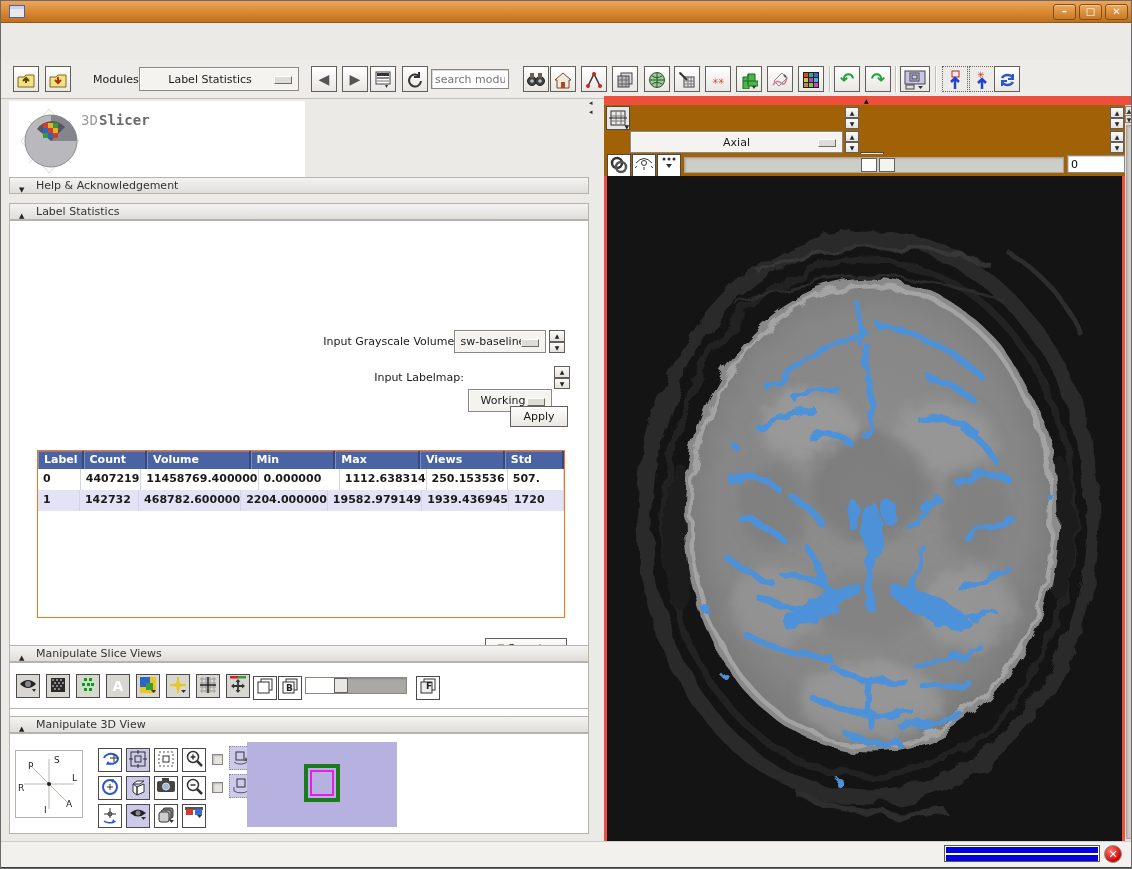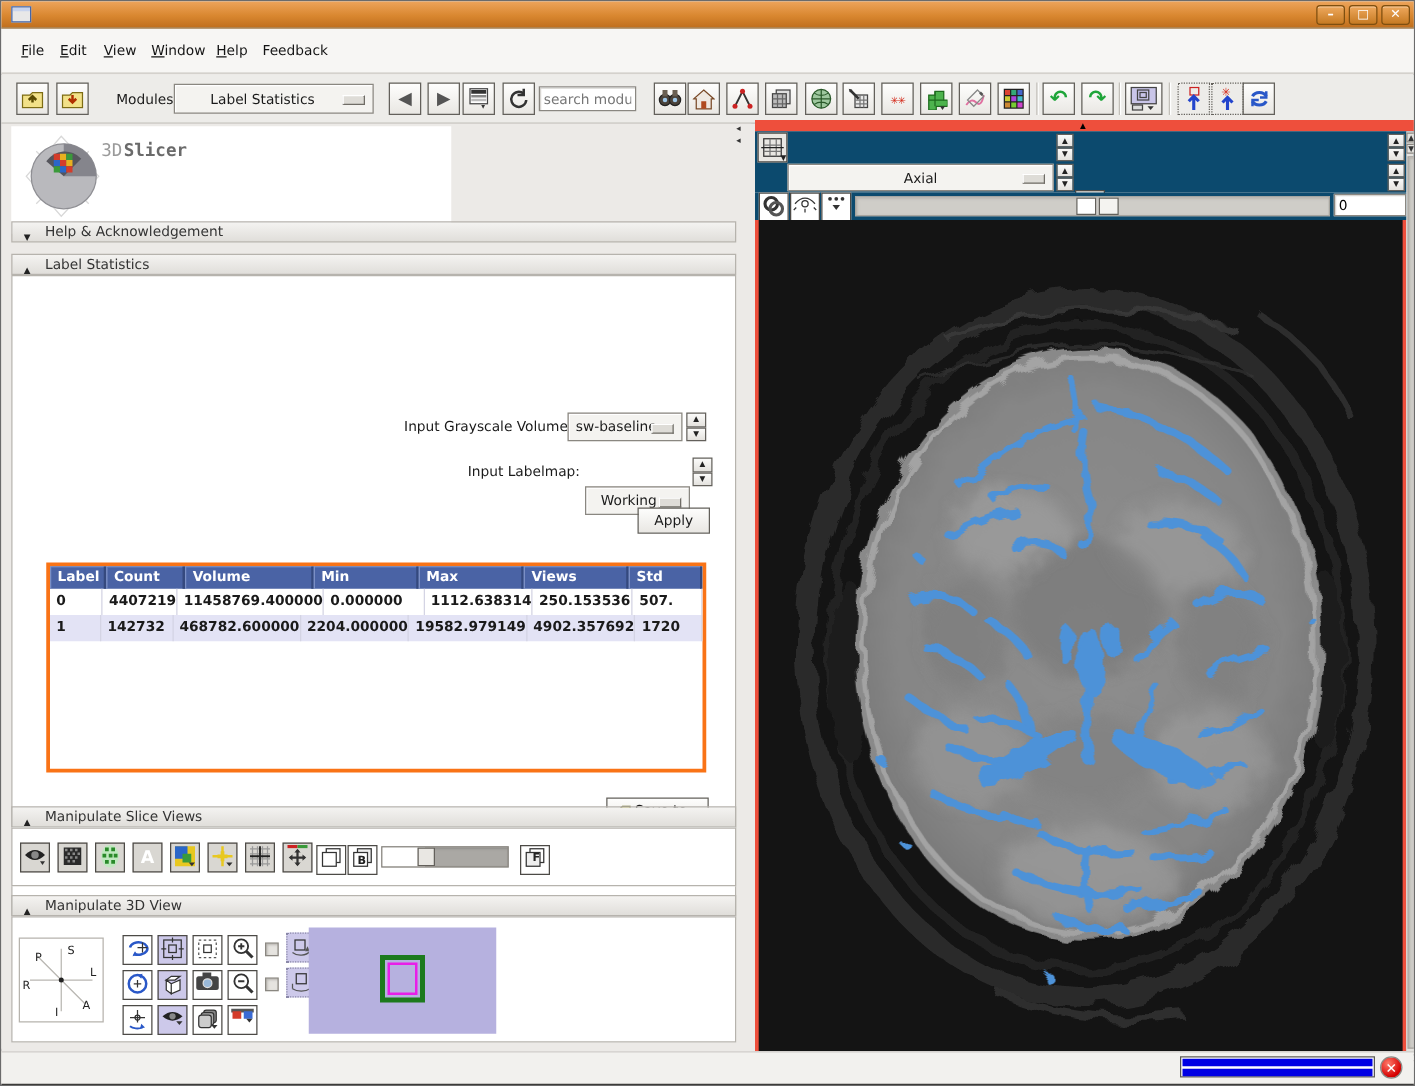--- a/index.html
+++ b/index.html
@@ -48,21 +48,21 @@
   .td{font-weight:bold;height:21px;line-height:20px;padding-left:5px;border-right:1px solid #d4d4e4;}
   
   .gbtn{width:24px;height:24px;border:1px solid #4c4a46;background:#d9d7d2;text-align:center;
     line-height:22px;overflow:hidden;}
   .lav{background:#cdc9ea;}
   .dashed{border:1px dotted #8a88a8;}
   .chk{width:11px;height:11px;border:1px solid #8a8781;background:#e6e4e0;
     box-shadow:inset 1px 1px 2px #b9b7b2;}
   
   .redbar{background:#ee4f3c;}
-  .sliceui{background:#0c4a6e;}
+  .sliceui{background:#a16207;}
   .scrolltrack{background:#cfcdc8;border:1px solid #a7a49e;box-shadow:inset 1px 1px 2px #b5b2ac;}
   .tinybtn{background:#e4e2de;border:1px solid #8a8781;font-size:6px;line-height:8px;text-align:center;color:#333;}
   
   .statusbar{left:0;top:840px;width:1132px;height:26px;background:#f2f1ee;border-top:1px solid #cfcdc9;}
   .progress{border:1px solid #5a5854;background:#fff;padding:1px;}
   .pfill{background:#0000e4;height:6px;margin-bottom:2px;}
   .cancel{width:18px;height:18px;border-radius:50%;
     background:radial-gradient(circle at 35% 30%,#ff7a6a,#d40000 70%);
     border:1px solid #8c8a86;color:#fff;font-weight:bold;font-size:11px;text-align:center;line-height:17px;}
   .badge{width:24px;height:24px;border:1px solid #4c4a46;background:#e9e7e3;position:relative;}
@@ -77,28 +77,20 @@
 
 <div class="win">
 
   <div class="abs titlebar">
     <div class="abs appicon"></div>
     <div class="abs winbtn" style="left:1052px">–</div>
     <div class="abs winbtn" style="left:1078px">□</div>
     <div class="abs winbtn" style="left:1104px">✕</div>
   </div>
 
-  <div class="abs menubar">
-    <div class="abs menuitem" style="left:14px"><u>F</u><span>ile</span></div>
-    <div class="abs menuitem" style="left:45px"><u>E</u><span>dit</span></div>
-    <div class="abs menuitem" style="left:80px"><u>V</u><span>iew</span></div>
-    <div class="abs menuitem" style="left:118px"><u>W</u><span>indow</span></div>
-    <div class="abs menuitem" style="left:170px"><u>H</u><span>elp</span></div>
-    <div class="abs menuitem" style="left:207px"><span>Feedback</span></div>
-  </div>
 
   <div class="abs toolbar">
     <div class="abs tbtn" style="left:12px">
       <svg width="18" height="16">
           <path d="M1 5 h6 l2 -2 h8 v12 h-16 z" fill="#f2e188" stroke="#7d6c14"></path>
           <path d="M9 11 v-5 m-3 3 l3 -3 l3 3" stroke="#5a4a00" stroke-width="2" fill="none"></path>
         </svg>
     </div>
     <div class="abs tbtn" style="left:44px">
       <svg width="18" height="16">
@@ -234,21 +226,21 @@
           <path d="M4 7 a6 5 0 0 1 11 0" fill="none" stroke="#2a58c8" stroke-width="2.5"></path>
           <path d="M15 3 v5 h-5" fill="none" stroke="#2a58c8" stroke-width="2"></path>
           <path d="M15 11 a6 5 0 0 1 -11 0" fill="none" stroke="#2a58c8" stroke-width="2.5"></path>
           <path d="M4 15 v-5 h5" fill="none" stroke="#2a58c8" stroke-width="2"></path>
         </svg>
     </div>
   </div>
 
   <div class="abs" style="left:0;top:98px;width:600px;height:740px;background:#eceae7">
 
-    <div class="abs" style="left:8px;top:2px;width:352px;height:86px;background:#fff">
+    <div class="abs" style="left:8px;top:2px;width:296px;height:86px;background:#fff">
       <svg width="160" height="80">
         <g stroke="#d8d8d8" fill="none">
             <path d="M40 8 L70 40 L40 72 L12 40 Z"></path>
             <path d="M20 20 L62 62 M62 20 L20 62"></path>
           </g>
         <circle cx="42" cy="40" r="26" fill="#b9b9bd"></circle>
         <circle cx="42" cy="40" r="26" fill="none" stroke="#8f8f94"></circle>
         <path d="M42 14 a26 26 0 0 1 26 26 l-26 0 z" fill="#85858c"></path>
         <path d="M42 40 m-14 -12 a18 18 0 0 1 28 -2 l-14 14 z" fill="#55555c"></path>
         <g>
@@ -296,21 +288,21 @@
         <span style="margin-right:14px">Working</span>
         <span class="dash"></span>
       </div>
       <div class="abs spin" style="left:544px;top:145px;width:16px;height:23px">
         <div class="sb">▲</div>
           <div class="sb">▼</div>
       </div>
 
       <div class="abs" style="left:500px;top:185px;width:58px;height:21px;border:1px solid #63605b;background:linear-gradient(#fdfdfc,#e9e7e3);text-align:center;line-height:19px">Apply</div>
 
-      <div class="abs" style="left:27px;top:229px;width:528px;height:168px;border:3px solid #f97316;background:#fff;overflow:hidden">
+      <div class="abs" style="left:27px;top:229px;width:528px;height:168px;border:1px solid #f97316;background:#fff;overflow:hidden">
         <div style="display:flex">
           <div class="th" style="width:44px">Label</div>
           <div class="th" style="width:65px">Count</div>
           <div class="th" style="width:112px">Volume (mm^8)</div>
           <div class="th" style="width:90px">Min</div>
           <div class="th" style="width:90px">Max</div>
           <div class="th" style="width:90px">Views</div>
           <div class="th" style="width:60px">Std</div>
         </div>
         <div style="display:flex;background:#fff">
@@ -321,21 +313,21 @@
           <div class="td" style="width:90px">1112.638314</div>
           <div class="td" style="width:90px">250.153536</div>
           <div class="td" style="width:60px">507.</div>
         </div>
         <div style="display:flex;background:#e3e3f5">
           <div class="td" style="width:44px">1</div>
           <div class="td" style="width:65px">142732</div>
           <div class="td" style="width:112px">468782.600000</div>
           <div class="td" style="width:90px">2204.000000</div>
           <div class="td" style="width:90px">19582.979149</div>
-          <div class="td" style="width:90px">4902.357692</div>
+          <div class="td" style="width:90px">1939.436945</div>
           <div class="td" style="width:60px">1720</div>
         </div>
       </div>
 
       <div class="abs" style="left:475px;top:417px;width:82px;height:22px;border:1px solid #63605b;background:linear-gradient(#fdfdfc,#e9e7e3);line-height:20px;padding-left:22px">
         <svg class="abs" style="left:4px;top:4px" width="15" height="13">
             <path d="M1 4 h5 l2 -2 h6 v10 h-13 z" fill="#e8e27a" stroke="#6b6b2a"></path>
           </svg>
         <span>Save to file</span>
       </div>

